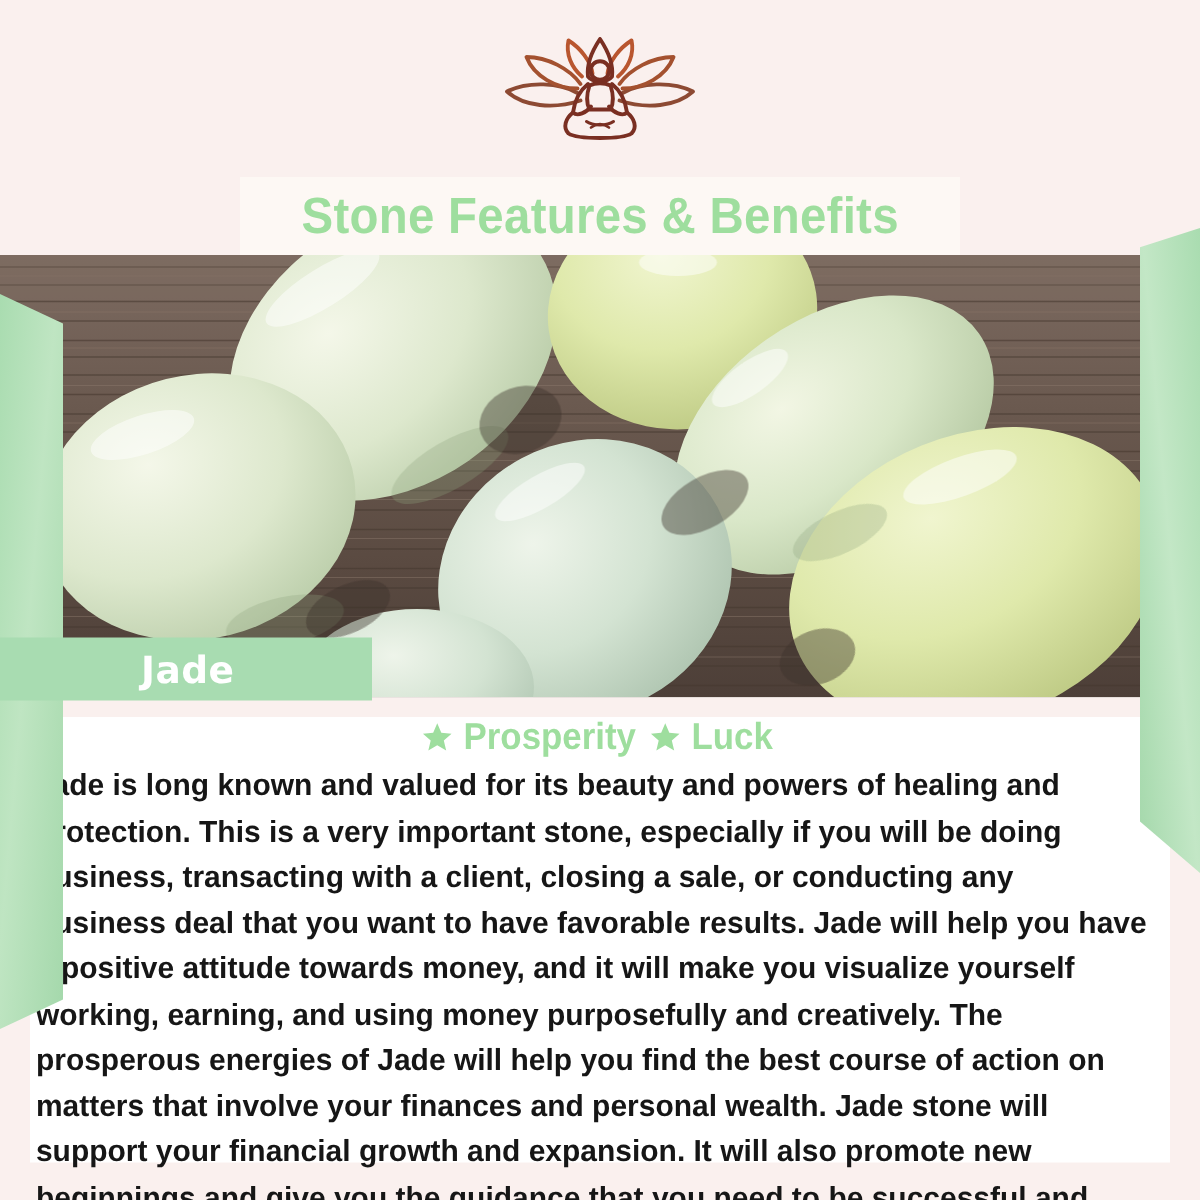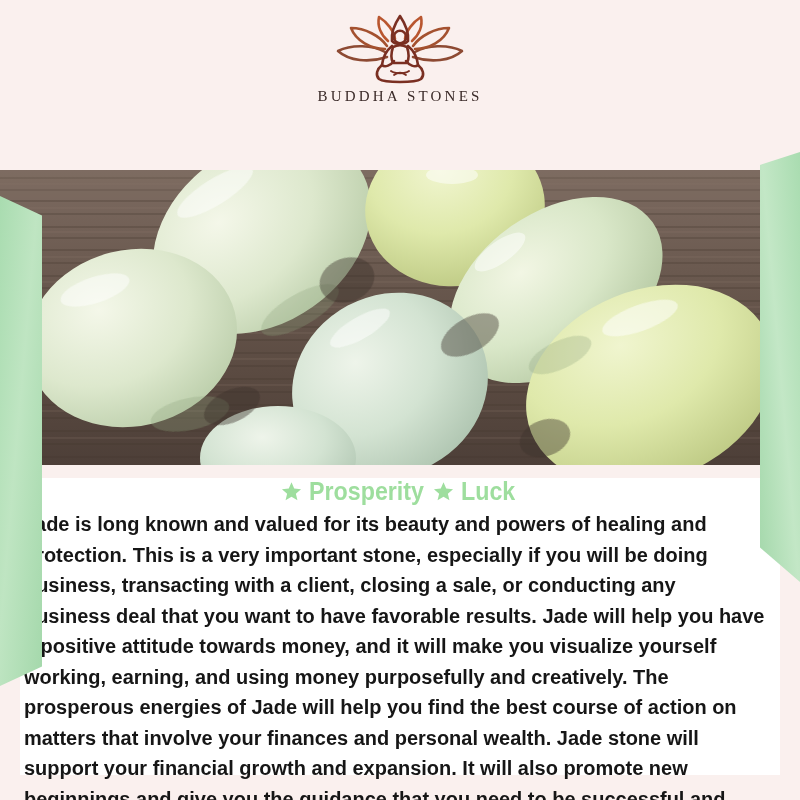--- a/index.html
+++ b/index.html
@@ -134,21 +134,20 @@
         <path d="M67 33 C62 37 58 44 57 52 C60 55 66 52 69 48" stroke="#7a2f22"></path>
         <path d="M83 33 C88 37 92 44 93 52 C90 55 84 52 81 48" stroke="#7a2f22"></path>
         <path d="M68 34 C72 32 78 32 82 34 C84 40 84 46 82 50 L68 50 C66 46 66 40 68 34" stroke="#7a2f22"></path>
 
         <path d="M57 52 C52 56 50 62 54 66 C60 70 90 70 96 66 C100 62 98 56 93 52" stroke="#7a2f22"></path>
 
         <path d="M66 58 C70 61 80 61 84 58" stroke="#7a2f22" stroke-width="2"></path>
         <path d="M69 62 C73 59 77 59 81 62" stroke="#7a2f22" stroke-width="1.8"></path>
       </g>
     </svg>
-    <div class="logo-word">BUDDHA STONES</div>
   </div>
 
   <div class="photo">
     <svg viewBox="0 0 800 295" preserveAspectRatio="none">
       <defs>
         <linearGradient id="wood" x1="0" y1="0" x2="0" y2="1">
           <stop offset="0%" stop-color="#7d6b61"></stop>
           <stop offset="35%" stop-color="#6a594f"></stop>
           <stop offset="70%" stop-color="#5a4a41"></stop>
           <stop offset="100%" stop-color="#4d3f38"></stop>
@@ -257,21 +256,27 @@
           <ellipse cx="232" cy="236" rx="30" ry="16" transform="rotate(-25 232 236)"></ellipse>
           <ellipse cx="545" cy="268" rx="26" ry="18" transform="rotate(-20 545 268)"></ellipse>
         </g>
       </g>
     </svg>
   </div>
 
   <div class="bar-left"></div>
   <div class="bar-right"></div>
 
-
+  <div class="title-banner">
+    <div class="title-text">Stone Features &amp; Benefits</div>
+  </div>
+
+  <div class="jade-bar">
+    <div class="jade-text">Jade</div>
+  </div>
 
   <div class="content">
     <div class="content-top-tint"></div>
 
     <div class="benefits">
       <div class="benefit">
         <svg class="star" viewBox="0 0 24 24">
           <polygon points="12,1.4 15.1,8.6 22.9,9.3 17,14.5 18.8,22.1 12,18 5.2,22.1 7,14.5 1.1,9.3 8.9,8.6" fill="#9ede9e"></polygon>
         </svg>
         <span class="benefit-label">Prosperity</span>

